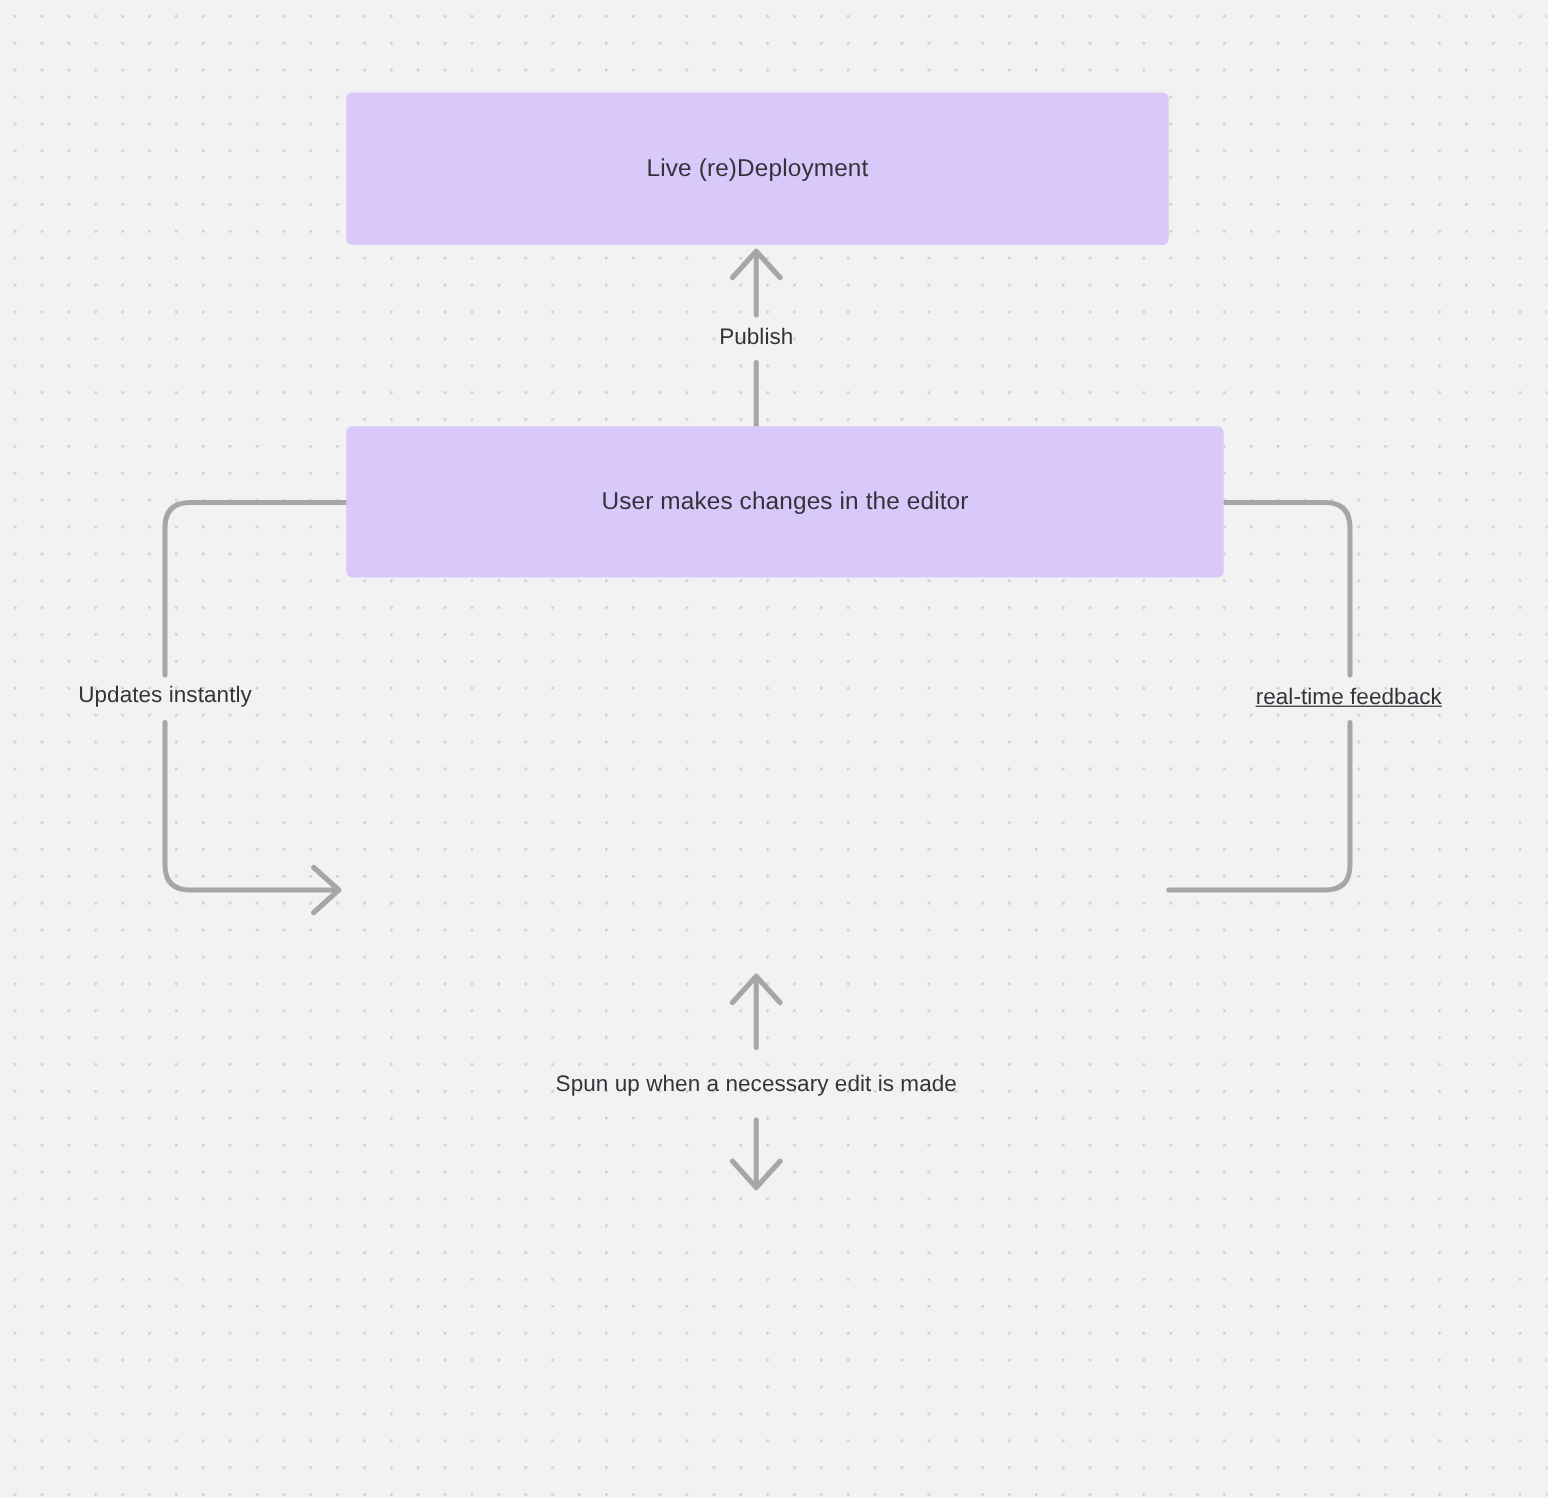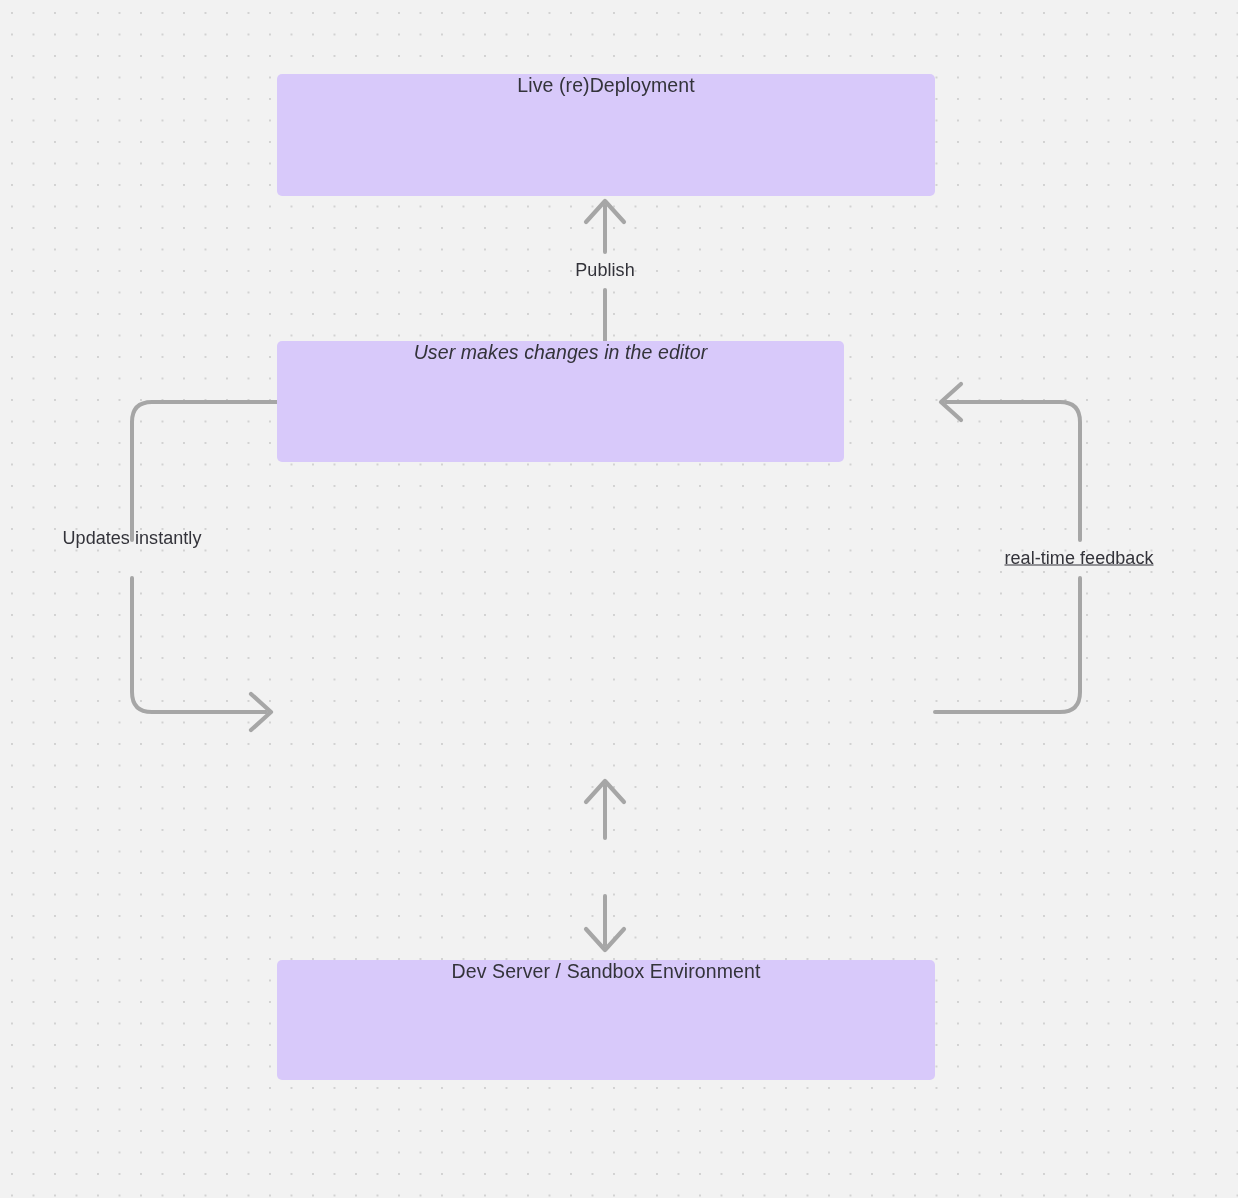--- a/index.html
+++ b/index.html
@@ -29,20 +29,21 @@
     width: 1238px;
     height: 1198px;
     pointer-events: none;
   }
   .node {
     position: absolute;
     box-sizing: border-box;
     background-color: #d8c9fa;
     border-radius: 5px;
     display: flex;
+    align-items: center;
     justify-content: center;
     color: #33333a;
     font-size: 19.5px;
     letter-spacing: 0.1px;
     text-align: center;
   }
   .node-label {
     display: block;
     padding: 0 14px;
   }
@@ -51,27 +52,27 @@
     font-size: 18px;
     color: #33333a;
     white-space: nowrap;
     letter-spacing: 0.05px;
     background: transparent;
     transform: translate(-50%, -50%);
   }
 
   
   #node-live      { left: 277px; top: 74px;  width: 658px; height: 122px; }
-  #node-user      { left: 277px; top: 341px; width: 567px; height: 121px; font-style: italic; }
+  #node-user      { left: 277px; top: 341px; width: 702px; height: 121px; }
   #node-preview   { left: 277px; top: 652px; width: 658px; height: 120px; }
   #node-dev       { left: 277px; top: 960px; width: 658px; height: 120px; }
 
   
   #label-publish  { left: 605px; top: 270px; text-align: center; }
-  #label-updates  { left: 132px; top: 538px; }
+  #label-updates  { left: 132px; top: 556px; }
   #label-realtime { left: 1079px; top: 558px; text-decoration: underline; }
   #label-spunup   { left: 605px; top: 867px; }
 </style>
 </head>
 <body>
 
 <div id="canvas">
 
   <svg id="edges" viewBox="0 0 1238 1198" width="1238" height="1198" xmlns="http://www.w3.org/2000/svg">
     <defs>
@@ -108,24 +109,22 @@
 
   <div class="node" id="node-live">
     <span class="node-label">Live (re)Deployment</span>
   </div>
 
   <div class="node" id="node-user">
     <span class="node-label">User makes changes in the editor</span>
   </div>
 
 
-  <div class="node" id="node-dev">
-    <span class="node-label">Dev Server / Sandbox Environment</span>
-  </div>
 
   <div class="edge-label" id="label-publish">Publish</div>
 
   <div class="edge-label" id="label-updates">Updates instantly</div>
 
   <div class="edge-label" id="label-realtime">real-time feedback</div>
 
+  <div class="edge-label" id="label-spunup">Spun up when a necessary edit is made</div>
 
 </div>
 
 </body></html>

